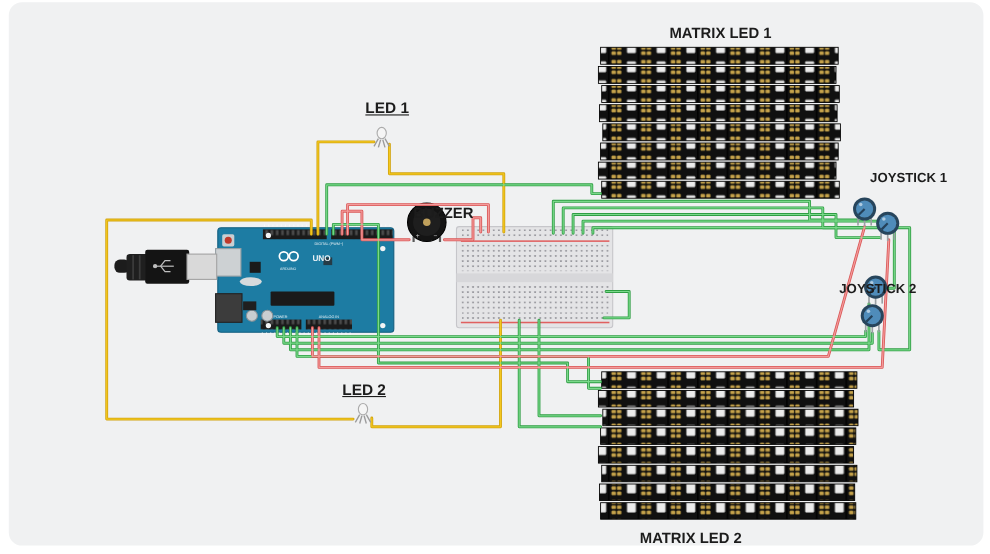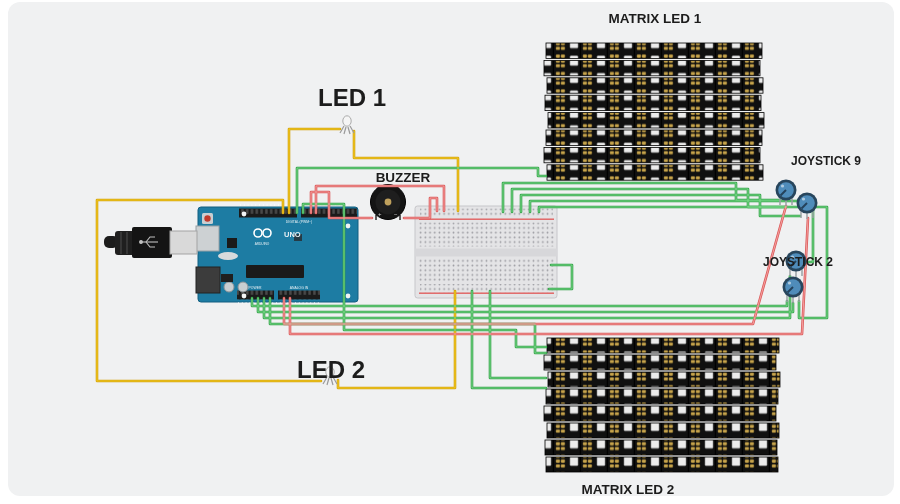--- a/index.html
+++ b/index.html
@@ -11,21 +11,21 @@
     --wire_red:#f49b9b; --wire_red_dark:#d95757;
     --board_blue:#1d7ca3; --pot_blue:#4f8cba; --pot_ring:#27455c;
     --matrix_black:#101010; --pad_gold:#c7a44c; --led_white:#ececec;
     --breadboard:#e4e4e6; --rail_red:#e06060; --label_ink:#1c1c1c;
   }
   .canvas{position:absolute;left:8px;top:2px;right:6px;bottom:8px;
           background:var(--background);border-radius:12px;}
   svg{position:absolute;left:0;top:0;}
   .lbl{position:absolute;transform:translate(-50%,-50%);color:var(--label_ink);
        font-weight:800;white-space:nowrap;letter-spacing:0px;}
-  .lbl-lg{font-size:24px;}
+  .lbl-lg{font-size:14px;text-decoration:underline;}
   .lbl-md{font-size:13.5px;}
   .lbl-sm{font-size:12px;}
   .wire-base{fill:none;stroke-width:2.6;stroke-linecap:round;stroke-linejoin:round;}
   .wire-top{fill:none;stroke-width:1.1;stroke-linecap:round;stroke-linejoin:round;}
   .by{stroke:var(--wire_yellow_dark);} .ty{stroke:var(--wire_yellow);}
   .bg{stroke:var(--wire_green_dark);} .tg{stroke:var(--wire_green);}
   .br{stroke:var(--wire_red_dark);} .tr{stroke:var(--wire_red);}
   .f-board{fill:var(--board_blue);}
   .f-bb{fill:var(--breadboard);}
   .f-rail{fill:var(--rail_red);}
@@ -301,19 +301,19 @@
           <line x1="799" y1="295" x2="799" y2="302"></line>
         </g>
       <circle cx="793" cy="287" r="10.5" fill="#27455c"></circle>
       <circle cx="793" cy="287" r="7.8" fill="#4f8cba"></circle>
       <line x1="793" y1="287" x2="787.5" y2="292.5" stroke="#24415a" stroke-width="2"></line>
       <circle cx="789.5" cy="283" r="1.6" fill="#ffffff" opacity="0.55"></circle>
     </g>
   </svg>
 
   <div class="lbl lbl-lg" style="left:352px;top:98px;">LED 1</div>
-  <div class="lbl lbl-lg" style="left:331px;top:370px;">LED 2</div>
-  <div class="lbl lbl-md" style="left:403px;top:177px;">BUZZER</div>
-  <div class="lbl lbl-md" style="left:655px;top:18px;">MATRIX LED 1</div>
+  <div class="lbl lbl-lg" style="left:331px;top:354px;">LED 2</div>
+  <div class="lbl lbl-md" style="left:403px;top:194px;">BUZZER</div>
+  <div class="lbl lbl-md" style="left:655px;top:30px;">MATRIX LED 1</div>
   <div class="lbl lbl-md" style="left:628px;top:489px;">MATRIX LED 2</div>
-  <div class="lbl lbl-sm" style="left:826px;top:161px;">JOYSTICK 9</div>
+  <div class="lbl lbl-sm" style="left:826px;top:161px;">JOYSTICK 1</div>
   <div class="lbl lbl-sm" style="left:798px;top:262px;">JOYSTICK 2</div>
 </div>
 
 </body></html>

